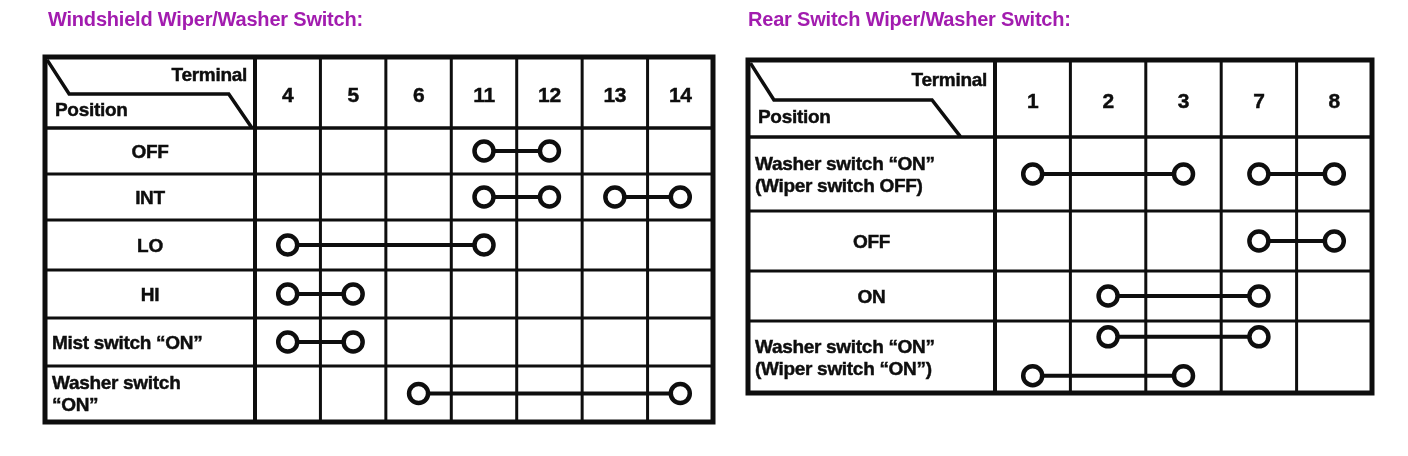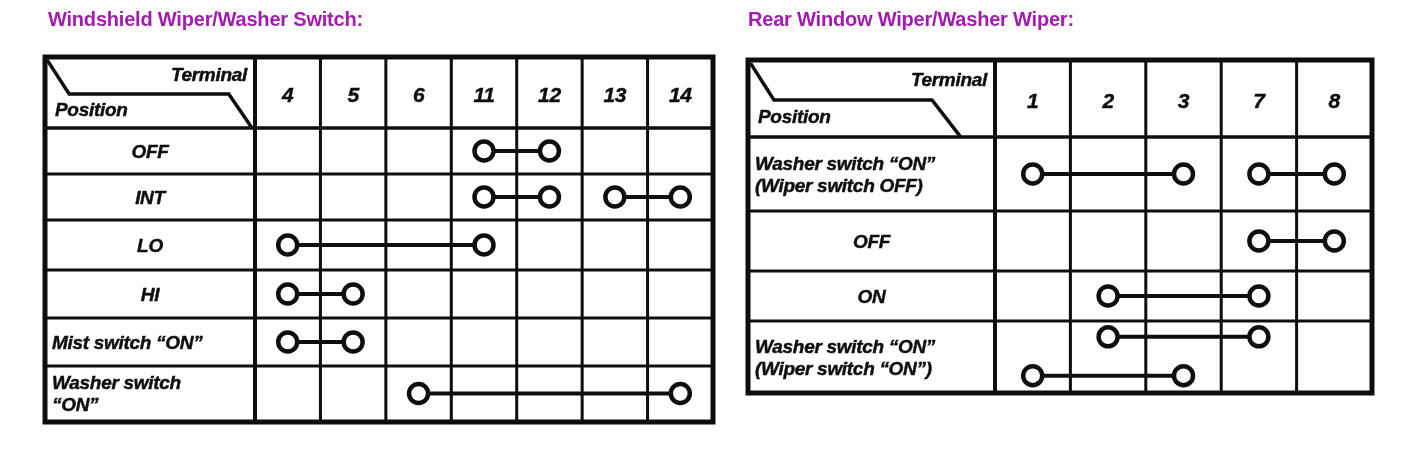--- a/index.html
+++ b/index.html
@@ -2,21 +2,21 @@
 <html><head>
 <meta charset="utf-8">
 <style>
   html,body{margin:0;padding:0;background:#ffffff;}
   .canvas{position:relative;width:1408px;height:456px;background:#ffffff;
           font-family:"Liberation Sans",sans-serif;color:#0e0e0e;overflow:hidden;}
   .tbl-title{position:absolute;margin:0;font-size:20px;font-weight:700;
              letter-spacing:-0.2px;white-space:nowrap;color:#a21caf;}
   #t0-title{left:48px;top:8px;}
   #t1-title{left:748px;top:8px;}
-  .tbl-host{position:absolute;font-style:italic;}
+  .tbl-host{position:absolute;}
   #t0-host{left:45px;top:57px;}
   #t1-host{left:748px;top:60px;}
   svg{display:block;overflow:visible;}
   svg text{font-family:"Liberation Sans",sans-serif;font-weight:700;fill:#0e0e0e;
            stroke:#0e0e0e;stroke-width:0.45;letter-spacing:-0.3px;}
   text.num{font-size:21px;}
   text.lbl{font-size:19px;}
   text.corner{font-size:19px;}
 </style>
 </head>
@@ -74,21 +74,21 @@
         <circle cx="242.71428571428572" cy="285" r="9.5" fill="#ffffff" stroke="#0e0e0e" stroke-width="4.5"></circle>
         <circle cx="308.1428571428571" cy="285" r="9.5" fill="#ffffff" stroke="#0e0e0e" stroke-width="4.5"></circle>
         <text x="7" y="325.5" text-anchor="start" dominant-baseline="central" class="lbl">Washer switch</text>
         <text x="7" y="347.5" text-anchor="start" dominant-baseline="central" class="lbl">“ON”</text>
         <line x1="373.57142857142856" y1="336.5" x2="635.2857142857142" y2="336.5" stroke="#0e0e0e" stroke-width="4"></line>
         <circle cx="373.57142857142856" cy="336.5" r="9.5" fill="#ffffff" stroke="#0e0e0e" stroke-width="4.5"></circle>
         <circle cx="635.2857142857142" cy="336.5" r="9.5" fill="#ffffff" stroke="#0e0e0e" stroke-width="4.5"></circle>
       </svg>
     </div>
 
-  <h2 id="t1-title" class="tbl-title">Rear Window Wiper/Washer Wiper:</h2>
+  <h2 id="t1-title" class="tbl-title">Rear Switch Wiper/Washer Switch:</h2>
   <div id="t1-host" class="tbl-host">
       <svg width="624" height="333" viewBox="0 0 624 333">
         <line x1="247" y1="0" x2="247" y2="333" stroke="#0e0e0e" stroke-width="4"></line>
         <line x1="322.4" y1="0" x2="322.4" y2="333" stroke="#0e0e0e" stroke-width="3"></line>
         <line x1="397.8" y1="0" x2="397.8" y2="333" stroke="#0e0e0e" stroke-width="3"></line>
         <line x1="473.20000000000005" y1="0" x2="473.20000000000005" y2="333" stroke="#0e0e0e" stroke-width="3"></line>
         <line x1="548.6" y1="0" x2="548.6" y2="333" stroke="#0e0e0e" stroke-width="3"></line>
         <line x1="0" y1="77" x2="624" y2="77" stroke="#0e0e0e" stroke-width="3.5"></line>
         <line x1="0" y1="151" x2="624" y2="151" stroke="#0e0e0e" stroke-width="3"></line>
         <line x1="0" y1="211" x2="624" y2="211" stroke="#0e0e0e" stroke-width="3"></line>

